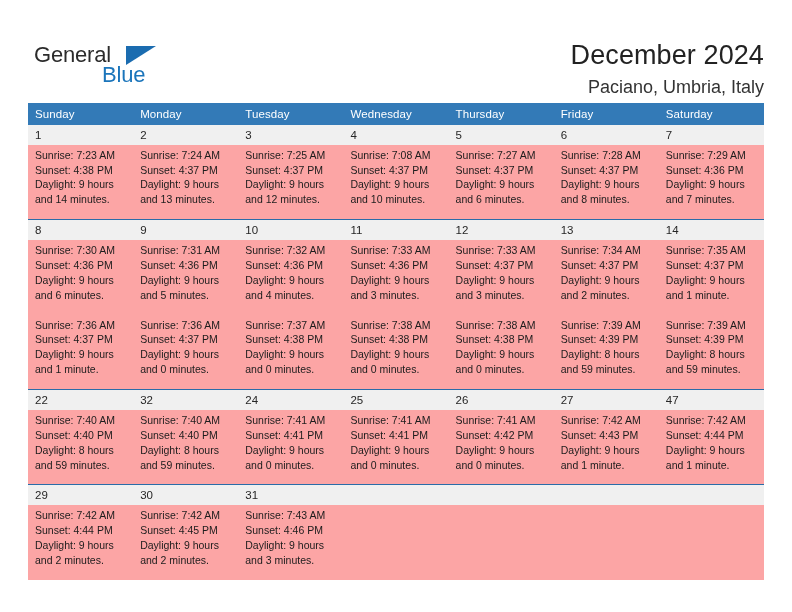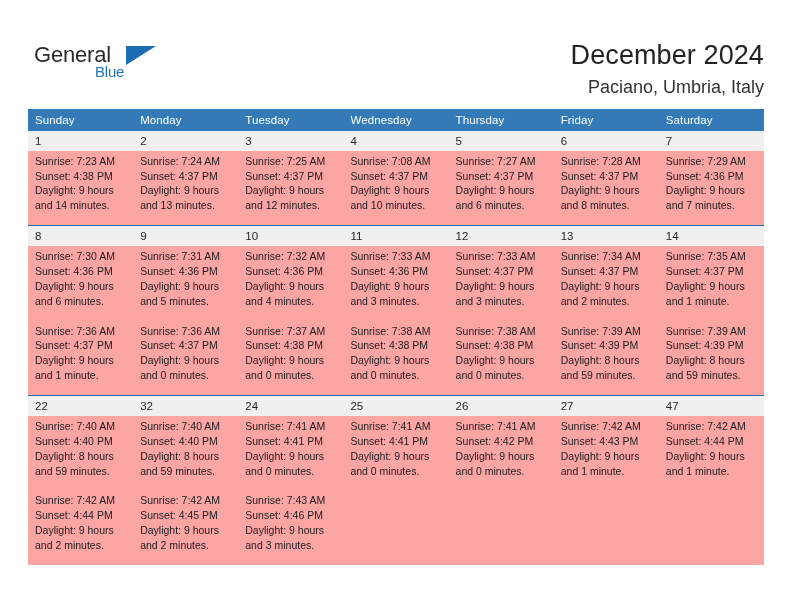--- a/index.html
+++ b/index.html
@@ -42,23 +42,23 @@
     position: absolute;
     left: 6px;
     top: 6px;
     font-size: 22px;
     letter-spacing: -0.2px;
     color: #2b2b2b;
     font-family: "Liberation Sans", sans-serif;
   }
   .logo-blue {
     position: absolute;
-    left: 67px;
+    left: 74px;
     top: 26px;
-    font-size: 15px;
+    font-size: 22px;
     letter-spacing: -0.2px;
     color: #1b75bb;
     font-family: "Liberation Sans", sans-serif;
   }
   .logo-triangle {
     position: absolute;
     left: 98px;
     top: 8px;
     width: 0;
     height: 0;
@@ -80,21 +80,21 @@
   .cal-subtitle {
     font-size: 18px;
     color: #333333;
     margin-top: 6px;
     line-height: 1.2;
   }
 
   
   .calendar {
     width: 736px;
-    margin-top: 21px;
+    margin-top: 15px;
     border-collapse: collapse;
     table-layout: fixed;
   }
   .calendar col { width: 14.2857%; }
 
   .dow-row th {
     background: #337ab7;
     color: #ffffff;
     font-size: 11.5px;
     font-weight: normal;
@@ -377,20 +377,29 @@
           <div class="info-line">and 1 minute.</div>
         </td>
         <td>
           <div class="info-line">Sunrise: 7:42 AM</div>
           <div class="info-line">Sunset: 4:44 PM</div>
           <div class="info-line">Daylight: 9 hours</div>
           <div class="info-line">and 1 minute.</div>
         </td>
       </tr>
 
+      <tr class="num-row">
+        <td>29</td>
+        <td>30</td>
+        <td>31</td>
+        <td></td>
+        <td></td>
+        <td></td>
+        <td></td>
+      </tr>
       <tr class="info-row">
         <td>
           <div class="info-line">Sunrise: 7:42 AM</div>
           <div class="info-line">Sunset: 4:44 PM</div>
           <div class="info-line">Daylight: 9 hours</div>
           <div class="info-line">and 2 minutes.</div>
         </td>
         <td>
           <div class="info-line">Sunrise: 7:42 AM</div>
           <div class="info-line">Sunset: 4:45 PM</div>

